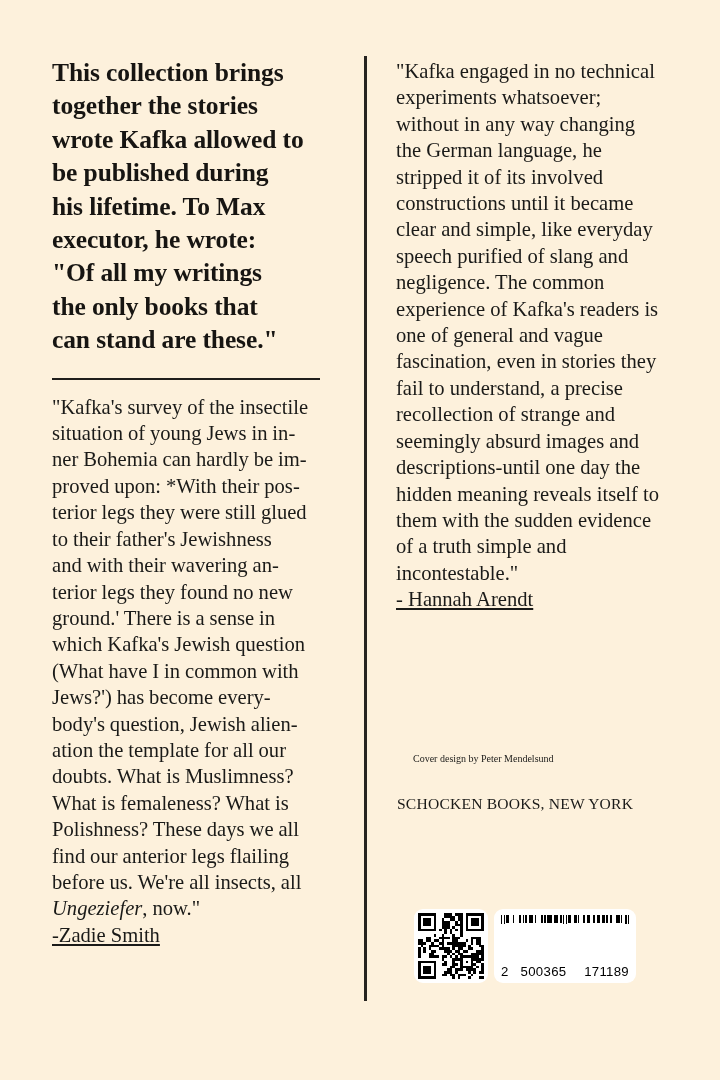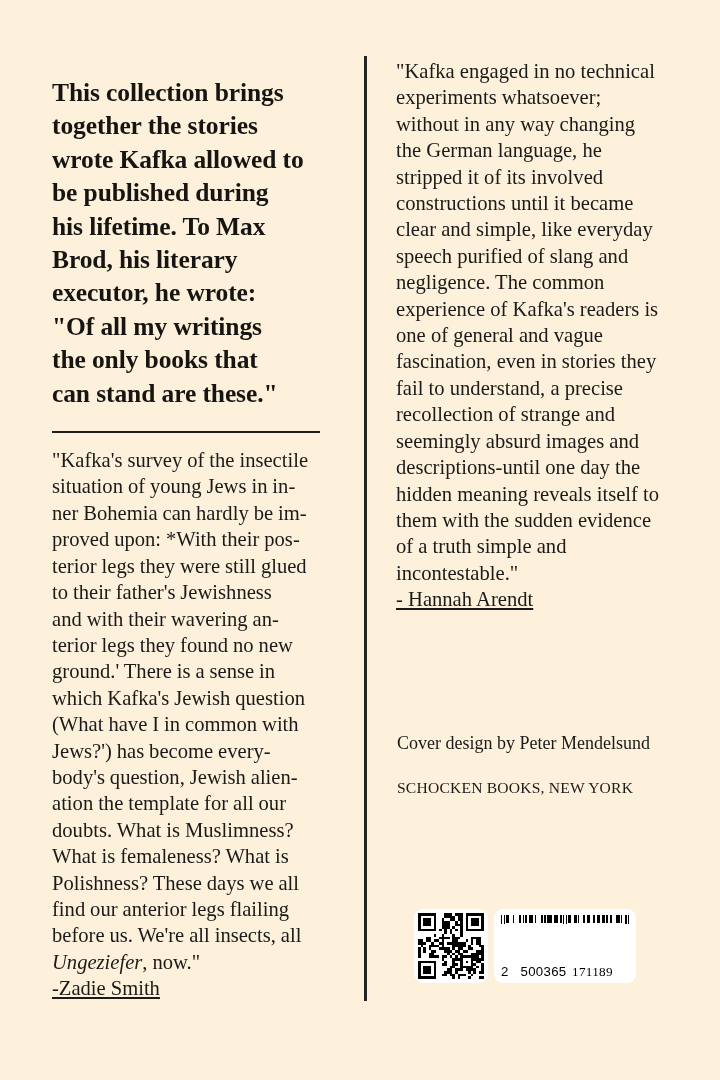--- a/index.html
+++ b/index.html
@@ -33,21 +33,20 @@
     height: 945px;
     background: #262420;
   }
 
   
   .col-left {
     position: absolute;
     left: 52px;
     top: 56px;
     width: 268px;
-    margin-top: 20px;
   }
 
   .headline {
     font-weight: bold;
     font-size: 25.5px;
     line-height: 33.4px;
     letter-spacing: -0.1px;
     margin: 0;
     text-align: left;
     color: #171512;
@@ -104,23 +103,23 @@
   }
 
   .credits {
     position: absolute;
     left: 397px;
     top: 733px;
     width: 290px;
   }
 
   .credit-design {
-    font-size: 18px;
+    font-size: 10px;
     line-height: 20px;
-    margin: 0;
+    margin: 16px;
     white-space: nowrap;
   }
 
   .credit-publisher {
     font-size: 15.6px;
     line-height: 20px;
     margin: 25px 0 0 0;
     white-space: nowrap;
     letter-spacing: 0.2px;
   }
@@ -193,40 +192,38 @@
 
   .barcode-digits .d-lead { width: 12px; }
   .barcode-digits .d-left {
     flex: 1;
     text-align: center;
     margin-left: 2px;
     margin-top: 40px;
   }
   .barcode-digits .d-right {
     flex: 1;
-    text-align: left;
-    font-family: Liberation Serif, serif;
+    text-align: right;
   }
 </style>
 </head>
 <body>
 
 <div class="cover">
 
   <div class="column-divider"></div>
 
   <div class="col-left">
 
     <div class="headline" id="headline">
         <div style="white-space: nowrap;">This collection brings</div>
         <div style="white-space: nowrap;">together the stories</div>
         <div style="white-space: nowrap;">wrote Kafka allowed to</div>
         <div style="white-space: nowrap;">be published during</div>
         <div style="white-space: nowrap;">his lifetime. To Max</div>
-        <div style="white-space: nowrap;">Brod, his literary</div>
         <div style="white-space: nowrap;">executor, he wrote:</div>
         <div style="white-space: nowrap;">"Of all my writings</div>
         <div style="white-space: nowrap;">the only books that</div>
         <div style="white-space: nowrap;">can stand are these."</div>
       </div>
 
     <div class="rule"></div>
 
     <div class="blurb-left">
       <span id="left-blurb-lines"><span class="ln">"Kafka's survey of the insectile</span><span class="ln">situation of young Jews in in-</span><span class="ln">ner Bohemia can hardly be im-</span><span class="ln">proved upon: *With their pos-</span><span class="ln">terior legs they were still glued</span><span class="ln">to their father's Jewishness</span><span class="ln">and with their wavering an-</span><span class="ln">terior legs they found no new</span><span class="ln">ground.' There is a sense in</span><span class="ln">which Kafka's Jewish question</span><span class="ln">(What have I in common with</span><span class="ln">Jews?') has become every-</span><span class="ln">body's question, Jewish alien-</span><span class="ln">ation the template for all our</span><span class="ln">doubts. What is Muslimness?</span><span class="ln">What is femaleness? What is</span><span class="ln">Polishness? These days we all</span><span class="ln">find our anterior legs flailing</span><span class="ln">before us. We're all insects, all</span></span>

